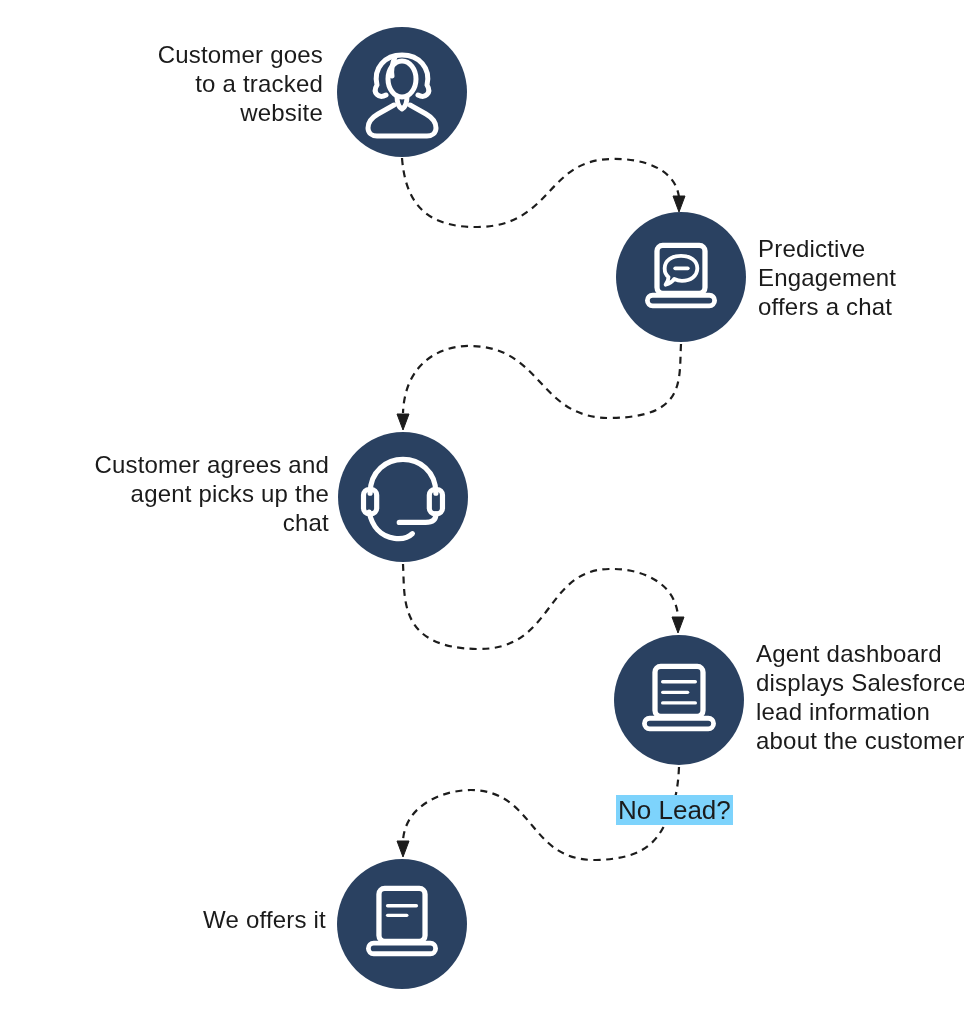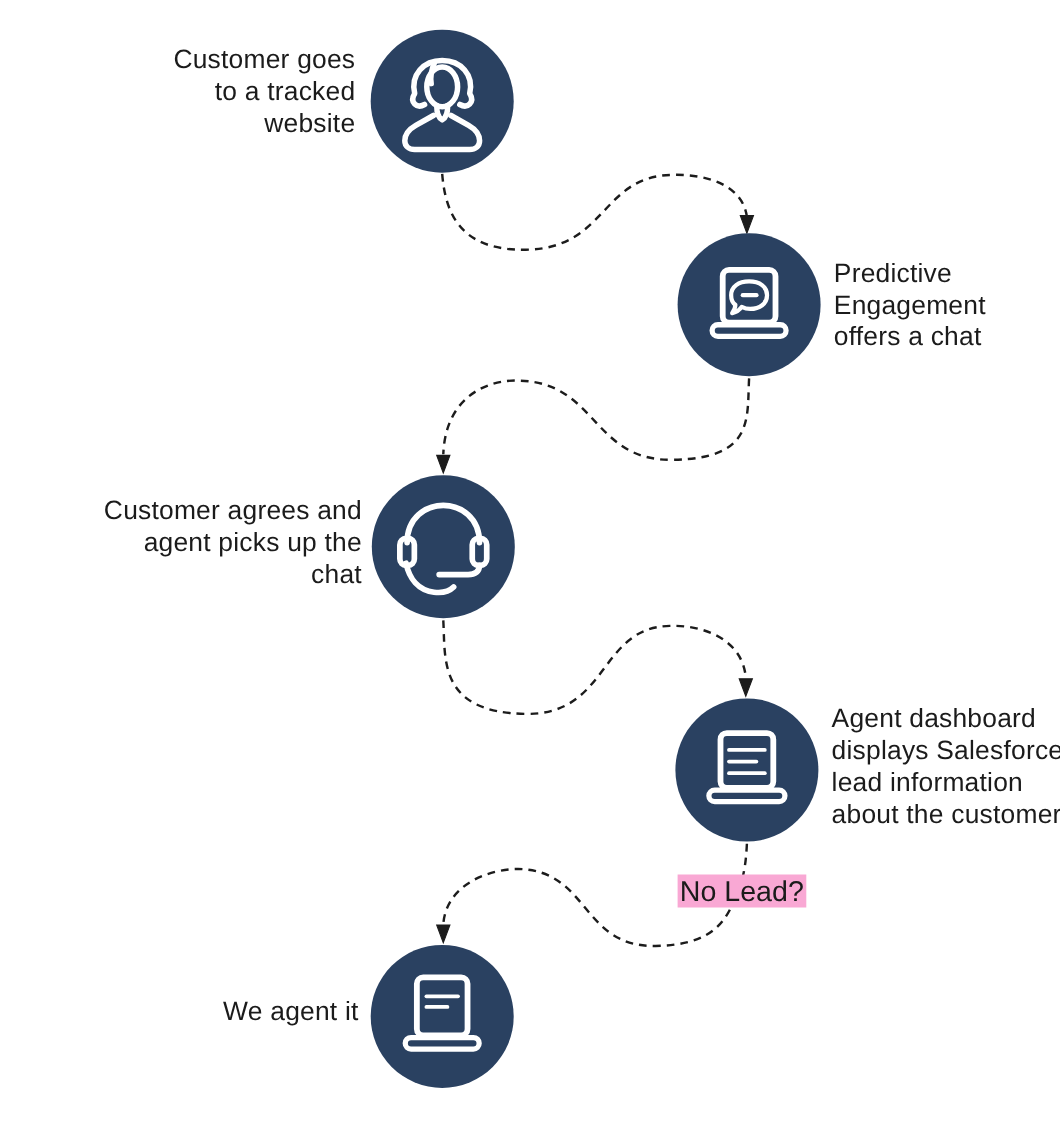--- a/index.html
+++ b/index.html
@@ -45,21 +45,21 @@
     white-space: pre-line;
     letter-spacing: 0.2px;
   }
   .align-right { text-align: right; }
   .align-left  { text-align: left; }
   .decision-label {
     position: absolute;
     font-size: 26px;
     line-height: 30px;
     color: #1b1b1b;
-    background: #f9a8d4;
+    background: #7dd3fc;
     padding: 0 2px;
     white-space: nowrap;
   }
 </style>
 </head>
 <body>
 
 <div class="canvas" style="background: rgb(255, 255, 255);">
 
   <svg class="connector-layer" width="964" height="1024" viewBox="0 0 964 1024">
@@ -124,21 +124,21 @@
       <line stroke-width="3.5" x1="33" y1="53" x2="67" y2="53"></line>
     </svg>
   </div>
   <div class="node-label align-left" style="left: 710px; top: 639px; width: 240px; color: rgb(27, 27, 27);">Agent dashboard
 displays Salesforce
 lead information
 about the customer</div>
 
   <div class="decision-label" style="left: 570px; top: 795px; color: rgb(27, 27, 27);">No Lead?</div>
 
-  <div class="node-label align-right" style="left: 60px; top: 905px; width: 220px; color: rgb(27, 27, 27);">We agent it</div>
+  <div class="node-label align-right" style="left: 60px; top: 905px; width: 220px; color: rgb(27, 27, 27);">We offers it</div>
   <div class="node-circle" style="left: 291px; top: 859px; background: rgb(42, 65, 97);">
     <svg class="node-icon" width="96" height="96" viewBox="0 0 100 100" fill="none" stroke="#ffffff" stroke-linecap="round" stroke-linejoin="round">
       <rect x="26" y="13" width="48" height="55" rx="6" stroke-width="5.5"></rect>
       <rect x="15" y="70" width="70" height="11" rx="5.5" stroke-width="5"></rect>
       <line stroke-width="3.5" x1="35" y1="31" x2="65" y2="31"></line>
       <line stroke-width="3.5" x1="35" y1="41" x2="55" y2="41"></line>
     </svg>
   </div>
 
 </div>

